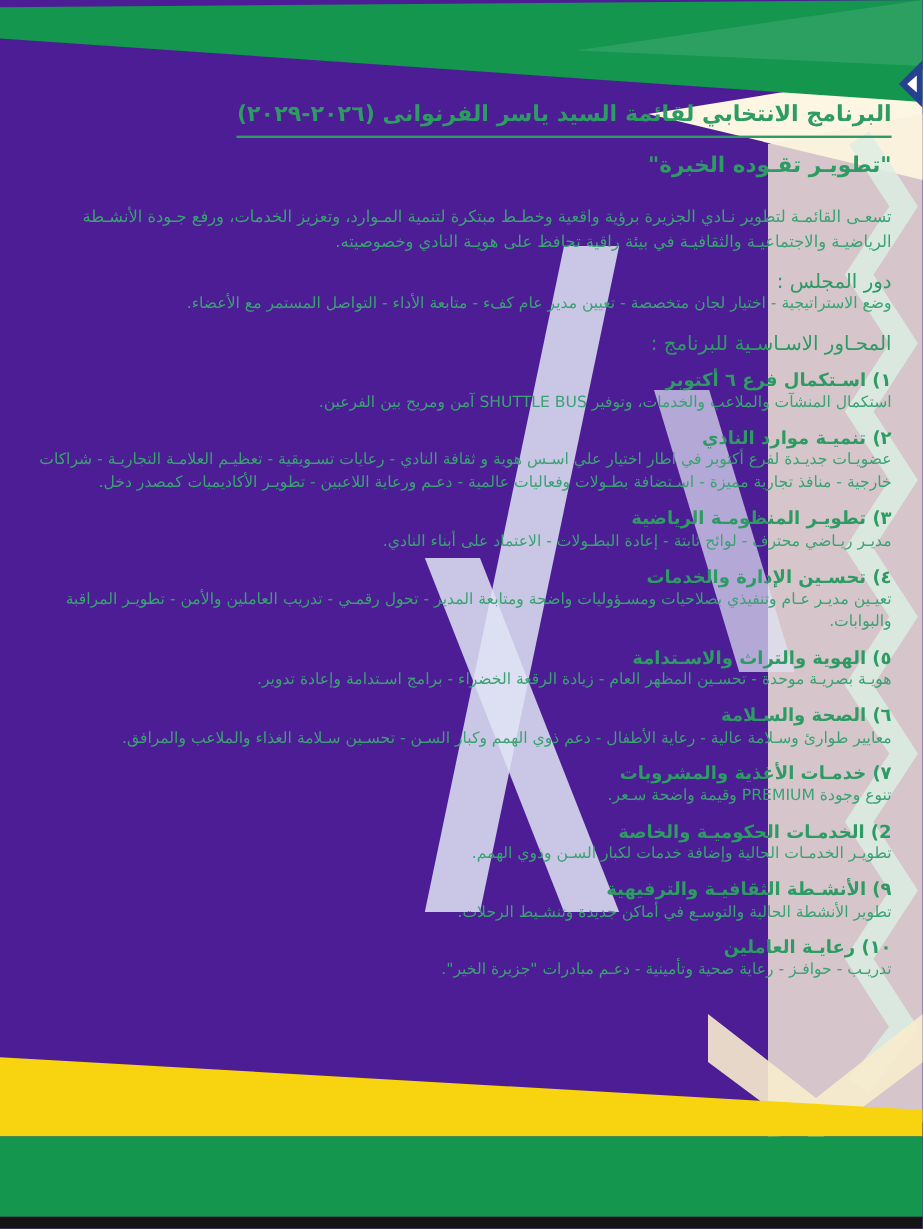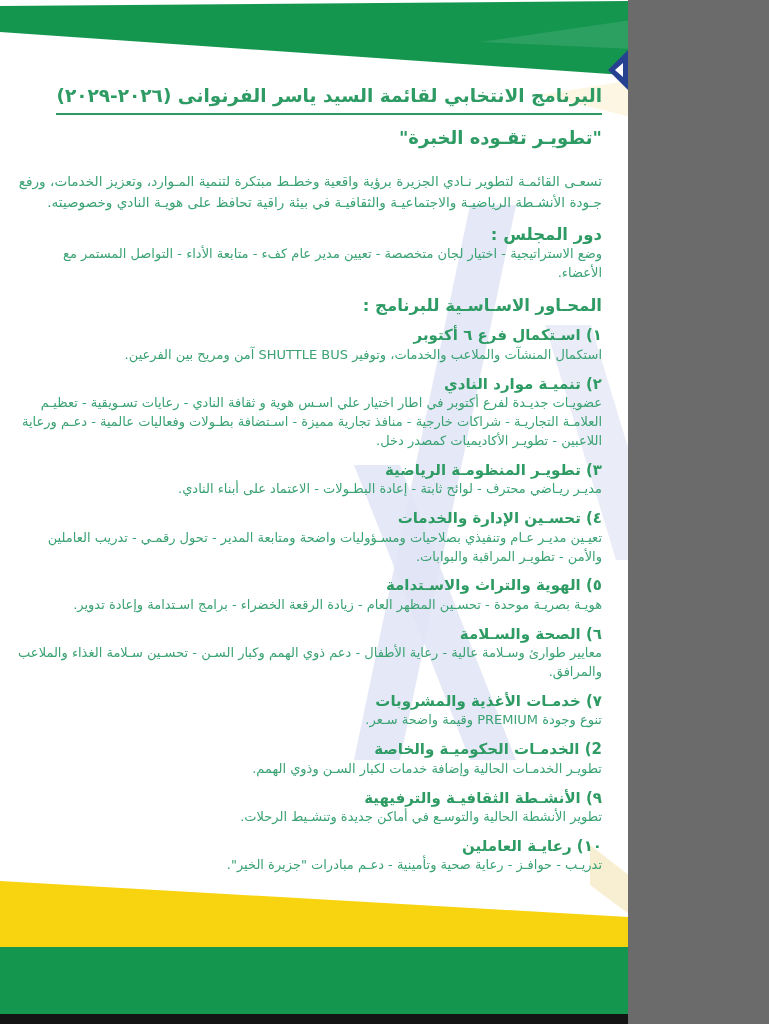--- a/index.html
+++ b/index.html
@@ -1,39 +1,39 @@
 <!DOCTYPE html>
 <html lang="ar" style="--band-green: #14964F; --heading-green: #2D9B63; --body-green: #3AA273; --yellow: #F8D30F; --navy: #26418F; --black-bar: #141414;"><head>
 <meta charset="utf-8">
 <style>
   * { margin:0; padding:0; box-sizing:border-box; }
   html,body { background:#6b6b6b; font-family:"DejaVu Sans",sans-serif; }
   .stage { width:769px; height:1024px; margin:0 auto; position:relative; }
   .page {
-    position:relative; width:628px; height:1024px;
-    background:#ffffff; overflow:hidden;
+    position:relative; width:769px; height:1024px;
+    background:#4c1d95; overflow:hidden;
   }
   .layer { position:absolute; left:0; top:0; pointer-events:none; }
   .top-band { top:0; }
   .bottom-band { bottom:0; top:auto; }
   .nav-arrow { position:absolute; right:0; top:50px; width:20px; height:40px; cursor:pointer; }
   .content {
     position:absolute; top:84px; right:0; left:0; z-index:3;
     direction:rtl; text-align:right;
     padding:0 26px 0 16px;
   }
   .title {
     display:inline-block;
     font-size:18.5px; font-weight:bold; color:var(--heading-green);
     padding-bottom:6px; border-bottom:2px solid var(--heading-green);
     white-space:nowrap; line-height:1.25;
   }
   .slogan { margin-top:12px; font-size:18px; font-weight:bold; color:var(--heading-green); }
   .intro  { margin-top:23px; font-size:13.6px; line-height:1.5; color:var(--body-green); font-weight:500; }
-  .sec-head { margin-top:12px; font-size:16.5px; font-weight:bold; color:var(--heading-green); line-height:1.3; }
+  .sec-head { margin-top:12px; font-size:16.5px; font-weight:normal; color:var(--heading-green); line-height:1.3; }
   .sec-body { font-size:13px; line-height:1.45; color:var(--body-green); font-weight:500; }
   .item { margin-top:10px; }
   .item h3 { font-size:15px; font-weight:bold; color:var(--heading-green); line-height:1.3; }
   .item p  { font-size:13px; line-height:1.45; color:var(--body-green); font-weight:500; }
 </style>
 </head>
 <body>
 
 <div class="stage">
   <div class="page">

